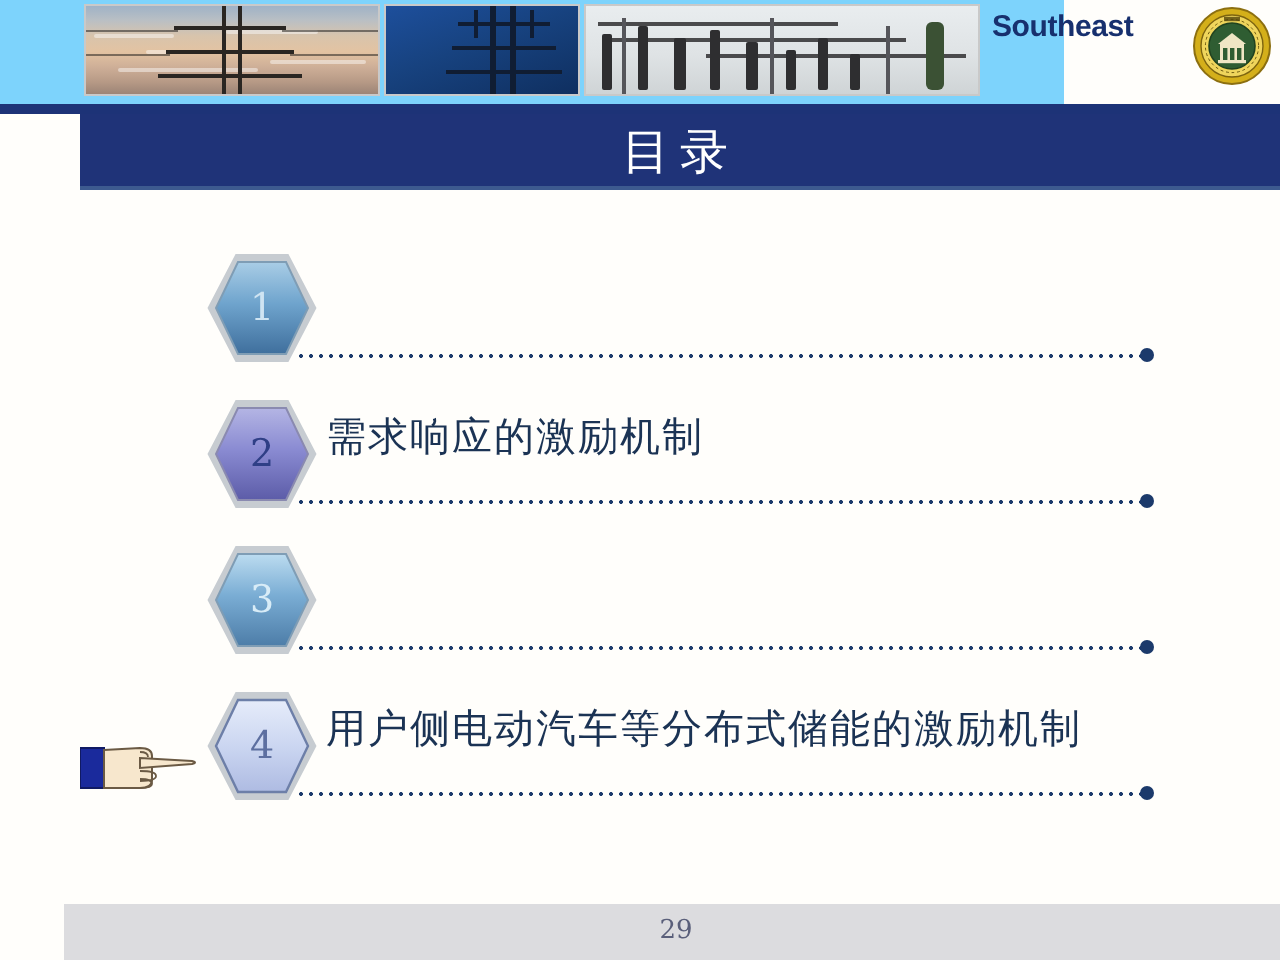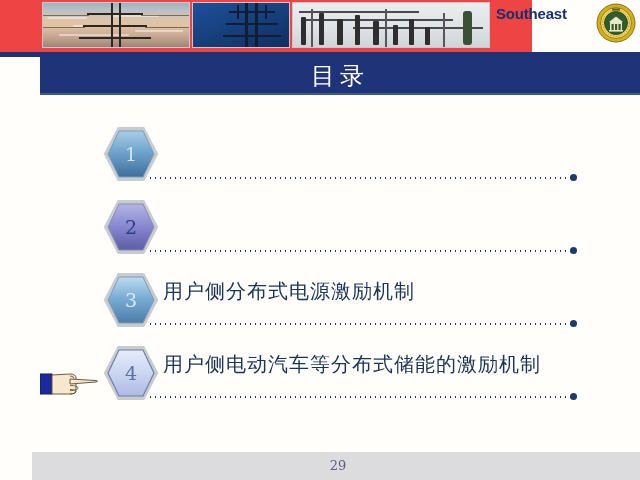--- a/index.html
+++ b/index.html
@@ -16,21 +16,21 @@
     height: 480px;
     background: #fffefb;
     overflow: hidden;
   }
 
   
   #header-band {
     position: absolute;
     left: 0; top: 0;
     width: 532px; height: 52px;
-    background: #ef4444;
+    background: #7dd3fc;
   }
   .photo {
     position: absolute;
     top: 2px;
     height: 46px;
     border: 1px solid #c9c9c9;
     box-sizing: border-box;
     overflow: hidden;
   }
   #photo-tower-sunset { left: 42px; width: 148px; }
@@ -317,40 +317,40 @@
               <stop offset="0%" stop-color="#b4b5e4"></stop>
               <stop offset="45%" stop-color="#8a8bd2"></stop>
               <stop offset="100%" stop-color="#5c5ca8"></stop>
             </linearGradient>
           </defs>
           <polygon points="16,3 40,3 53,28 40,53 16,53 3,28" fill="none" stroke="#c7ccd1" stroke-width="4"></polygon>
           <polygon points="16,5 40,5 51,28 40,51 16,51 5,28" fill="url(#hexg2)" stroke="#8a8ab0" stroke-width="1"></polygon>
         </svg>
         <div class="hex-label" style="color:#2f3f86;">2</div>
       </div>
+      <div class="toc-title">需求响应的激励机制</div>
       <div class="dotline"></div>
       <div class="dotline-end"></div>
     </div>
 
     <div class="toc-row">
       <div class="hex-wrap">
         <svg viewBox="0 0 56 56" width="56" height="56" aria-hidden="true">
           <defs>
             <linearGradient id="hexg3" x1="0" y1="0" x2="0" y2="1">
               <stop offset="0%" stop-color="#bcdcf0"></stop>
               <stop offset="45%" stop-color="#7aadd4"></stop>
               <stop offset="100%" stop-color="#4d7da8"></stop>
             </linearGradient>
           </defs>
           <polygon points="16,3 40,3 53,28 40,53 16,53 3,28" fill="none" stroke="#c7ccd1" stroke-width="4"></polygon>
           <polygon points="16,5 40,5 51,28 40,51 16,51 5,28" fill="url(#hexg3)" stroke="#7f9db5" stroke-width="1"></polygon>
         </svg>
         <div class="hex-label" style="color:#d8ecf7;">3</div>
       </div>
-      <div class="toc-title">用户侧分布式电源激励机制</div>
       <div class="dotline"></div>
       <div class="dotline-end"></div>
     </div>
 
     <div class="toc-row">
       <div class="hex-wrap">
         <svg viewBox="0 0 56 56" width="56" height="56" aria-hidden="true">
           <defs>
             <linearGradient id="hexg4" x1="0" y1="0" x2="0" y2="1">
               <stop offset="0%" stop-color="#e6ecfa"></stop>

